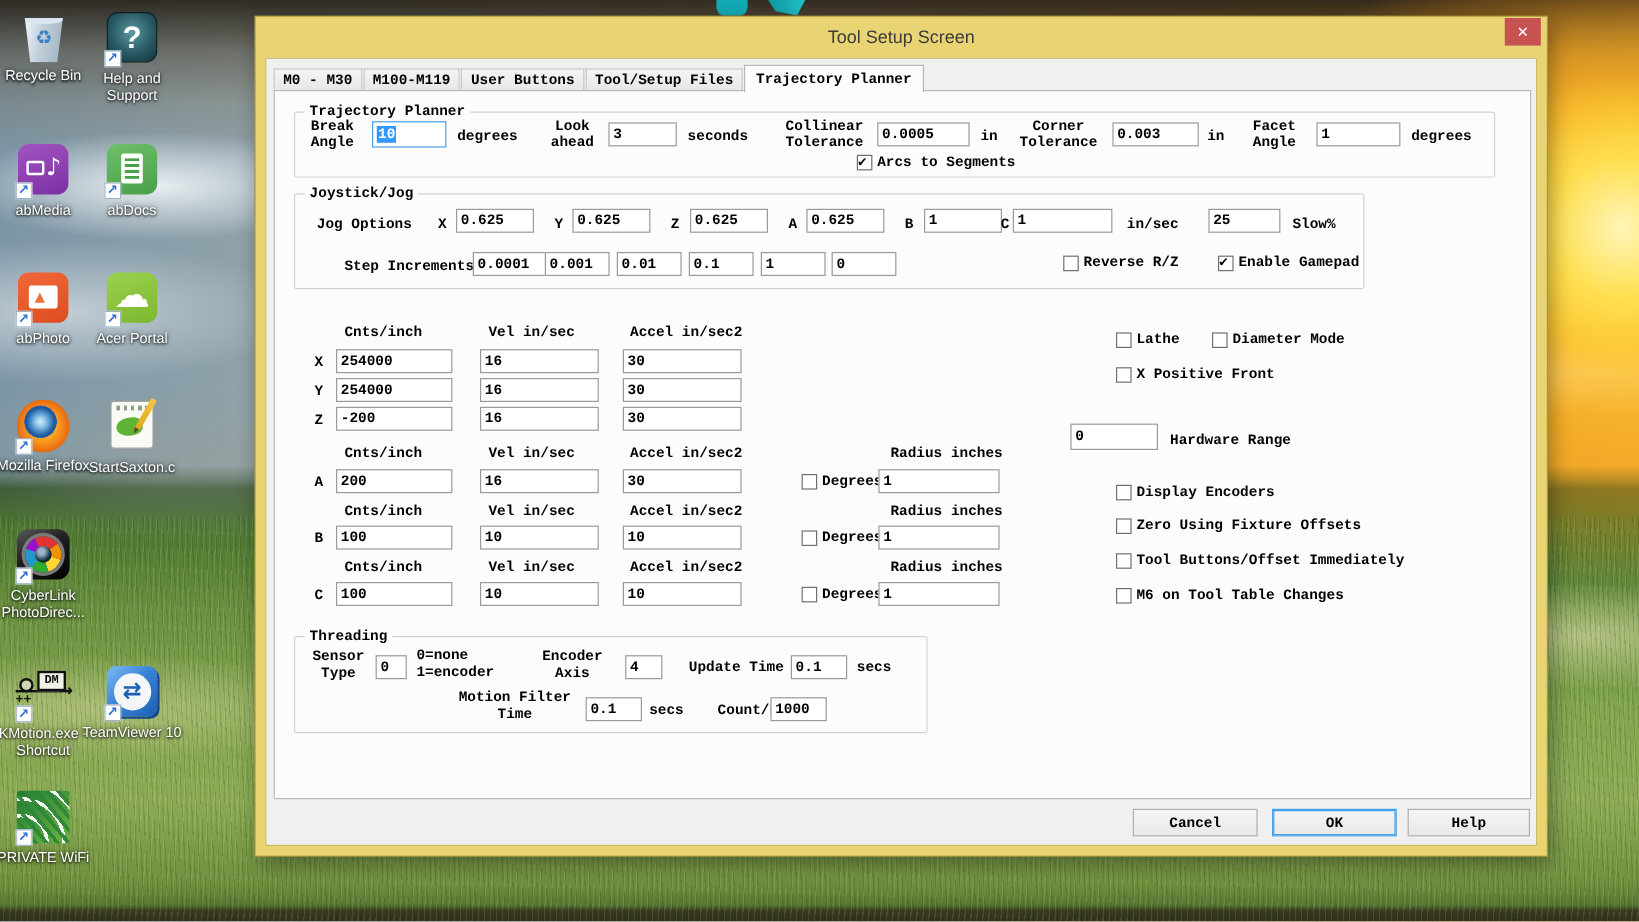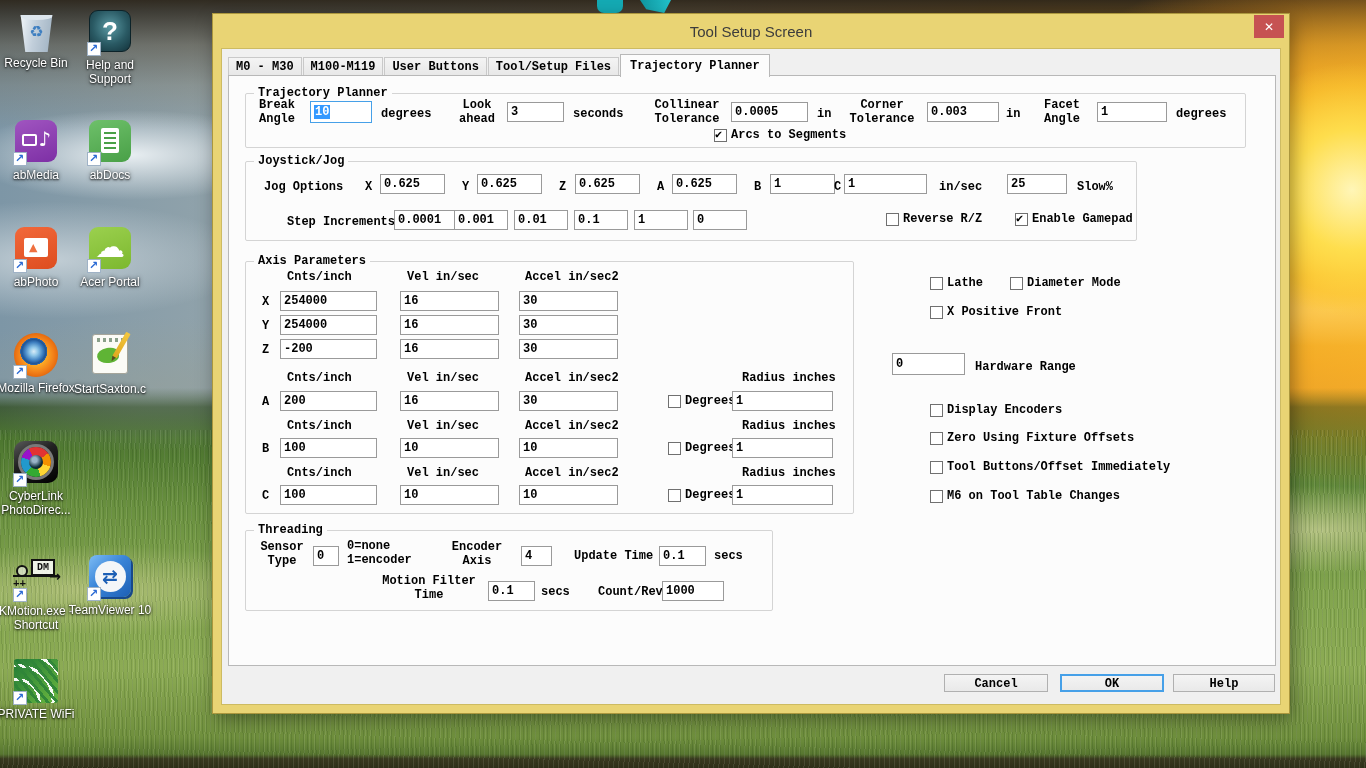--- a/index.html
+++ b/index.html
@@ -184,22 +184,22 @@
   .box .sel { background:#3399ff; color:#fff; padding:0 1px; }
 
   .cb { position:absolute; display:flex; align-items:center; height:14px;
     font:bold 12px "Liberation Mono","DejaVu Sans Mono",monospace; color:#000;
     white-space:nowrap; cursor:pointer;margin-left:33px; }
   .cb .bx { width:13px; height:13px; background:#fff; border:1px solid #707070;
     margin-right:4px; position:relative; flex:none; }
   .cb.checked .bx::after { content:"✔"; position:absolute; left:0px; top:-3px;
     font-size:12px; color:#000; }
 
-  .btn { position:absolute; height:18px; background:linear-gradient(#f4f4f4,#e9e9e9);
-    border:1px solid #b0b0b0; display:flex; align-items:flex-end; justify-content:center;
+  .btn { position:absolute; height:23px; background:linear-gradient(#f4f4f4,#e9e9e9);
+    border:1px solid #b0b0b0; display:flex; align-items:center; justify-content:center;
     font:bold 12px "Liberation Mono","DejaVu Sans Mono",monospace; color:#000; cursor:pointer; }
   .btn.default { border:1px solid #46a0e8; box-shadow:0 0 0 1px #46a0e8 inset; }
 </style>
 </head>
 <body>
 
 <div class="wallpaper"></div>
 <div class="frag1"></div>
 <div class="frag2"></div>
 
@@ -429,23 +429,20 @@
         </div>
       <div class="cb" style="left:624px;top:136px">
         <span class="bx"></span>
           <span>Reverse R/Z</span>
       </div>
       <div class="cb checked" style="left:753px;top:136px">
         <span class="bx"></span>
           <span>Enable Gamepad</span>
       </div>
 
-      <div class="grp" style="left:16px;top:185px;width:609px;height:253px">
-        <span class="grp-label">Axis Parameters</span>
-      </div>
       <div class="lbl" style="left:58px;top:194px">Cnts/inch</div>
       <div class="lbl" style="left:178px;top:194px">Vel in/sec</div>
       <div class="lbl" style="left:296px;top:194px">Accel in/sec2</div>
 
       <div class="lbl" style="left:33px;top:219px">X</div>
       <div class="box" style="left:51px;top:215px;width:97px">
           <span>254000</span>
         </div>
       <div class="box" style="left:171px;top:215px;width:99px">
           <span>16</span>
@@ -565,21 +562,21 @@
           <span>0.1</span>
         </div>
       <div class="lbl" style="left:485px;top:473px">secs</div>
       <div class="lbl" style="left:148px;top:498px;width:104px">Motion Filter
 Time</div>
       <div class="box" style="left:259px;top:505px;width:47px">
           <span>0.1</span>
         </div>
       <div class="lbl" style="left:312px;top:509px">secs</div>
       <div class="lbl" style="left:369px;top:509px">Count/Rev</div>
-      <div class="box" style="left:433px;top:505px;width:62px">
+      <div class="box" style="left:413px;top:505px;width:47px">
           <span>1000</span>
         </div>
 
       <div class="cb" style="left:668px;top:200px">
         <span class="bx"></span>
           <span>Lathe</span>
       </div>
       <div class="cb" style="left:748px;top:200px">
         <span class="bx"></span>
           <span>Diameter Mode</span>

